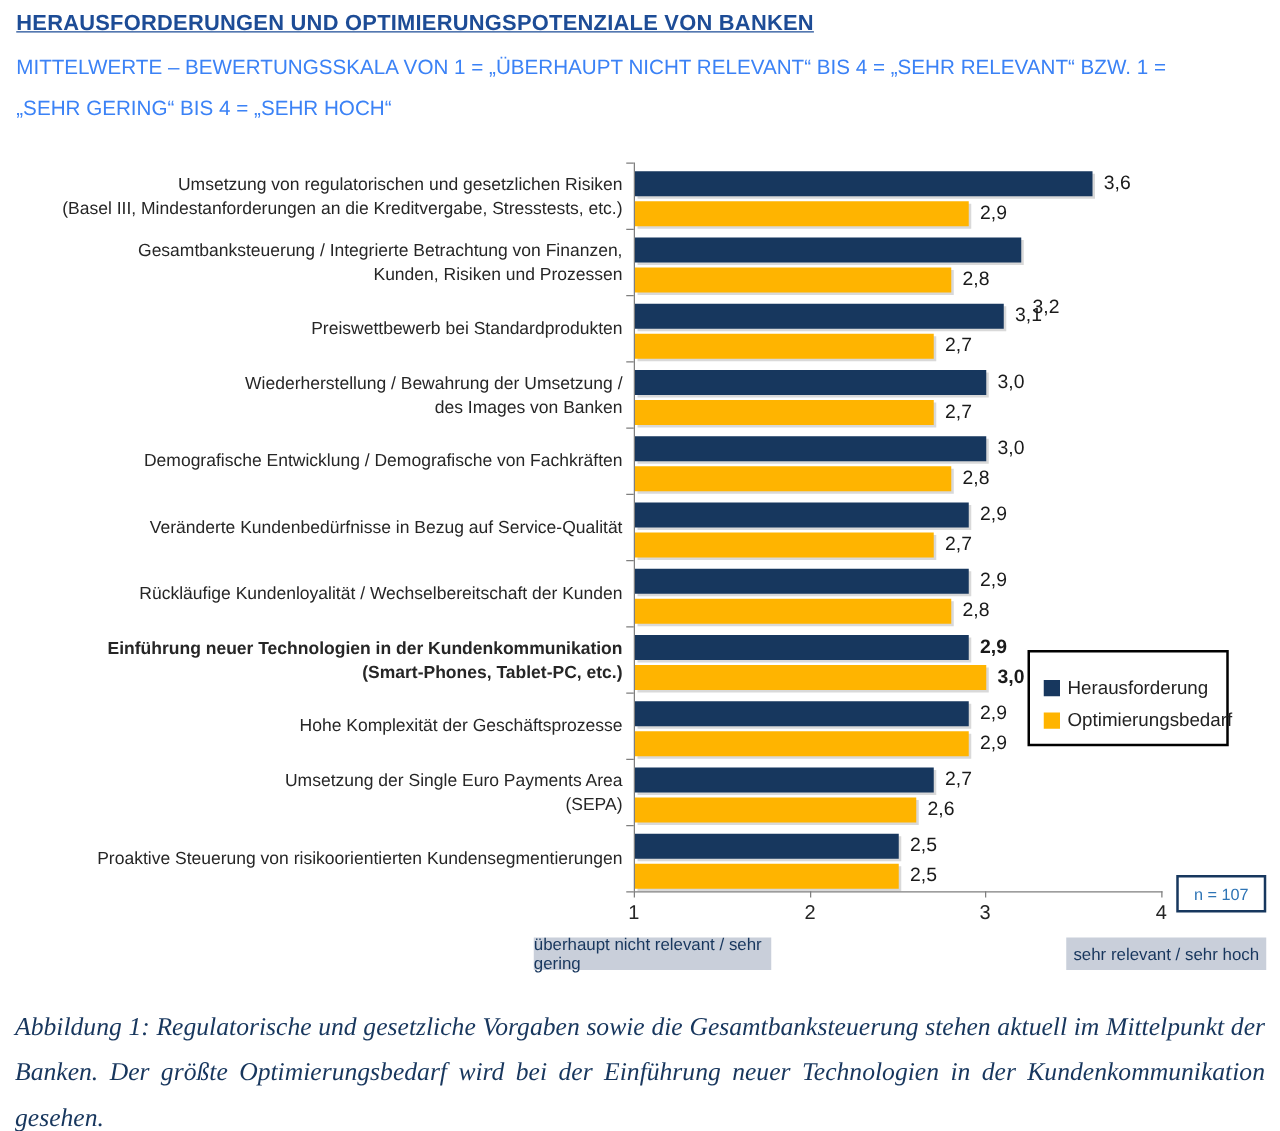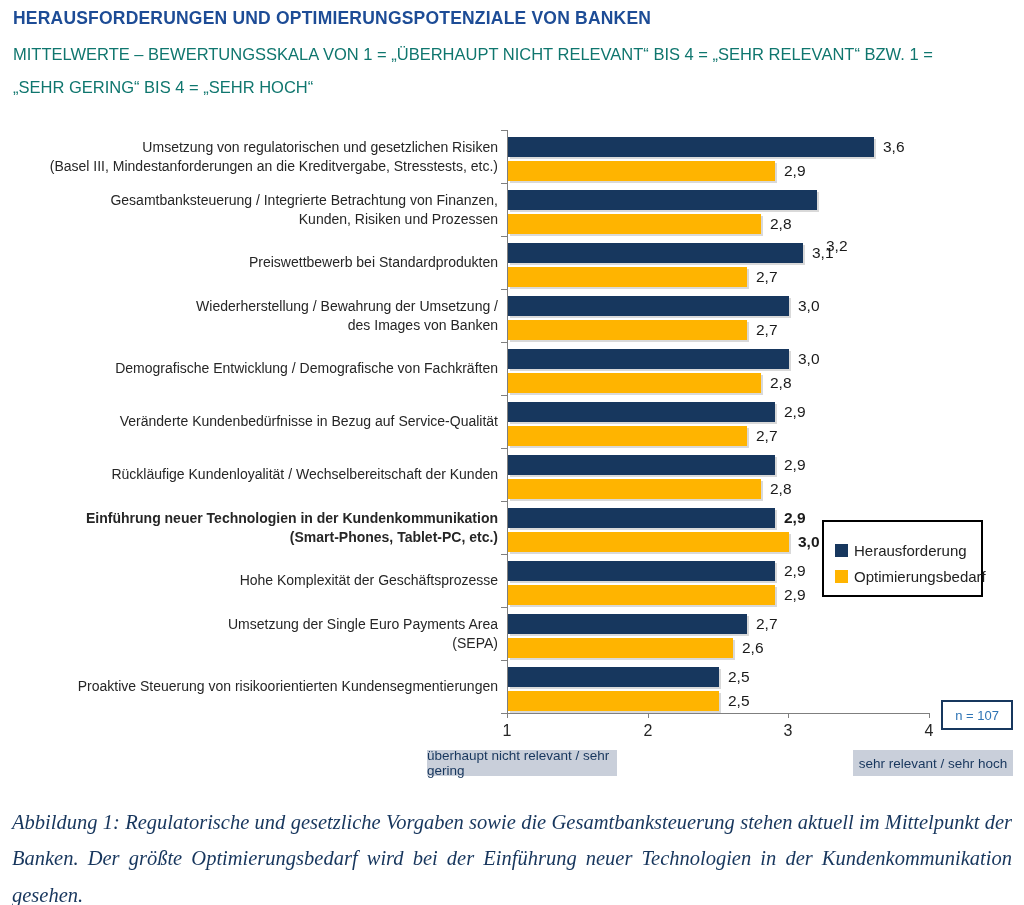--- a/index.html
+++ b/index.html
@@ -2,25 +2,25 @@
 <html lang="de"><head>
 <meta charset="utf-8">
 <style>
   html,body{margin:0;padding:0;background:#fff;}
   .page{
     position:relative;width:1024px;height:905px;background:#ffffff;
     font-family:"Liberation Sans", sans-serif;overflow:hidden;
   }
   .title{
     position:absolute;left:13px;top:8px;margin:0;
-    font-size:17.5px;font-weight:bold;color:#1D4C96;letter-spacing:.2px;
+    font-size:17.5px;font-weight:bold;color:#1D4C96;letter-spacing:.2px;text-decoration:underline;
   }
   .subtitle{
     position:absolute;left:13px;top:38px;margin:0;width:930px;
-    font-size:16.5px;font-weight:normal;color:#0f766e;line-height:33px;
+    font-size:16.5px;font-weight:normal;color:#3b82f6;line-height:33px;
   }
   #chart{position:absolute;left:0;top:130px;width:1024px;height:650px;}
   .chart-row{position:absolute;left:0;width:1024px;height:53px;}
   .cat-label{
     position:absolute;left:0;top:0;width:498px;height:53px;
     display:flex;align-items:center;justify-content:flex-end;
     text-align:right;font-size:14px;line-height:19px;color:#262626;
     white-space:pre-line;
   }
   .bar{position:absolute;height:20px;box-shadow:2px 2px 0 rgba(120,120,120,.28);}

